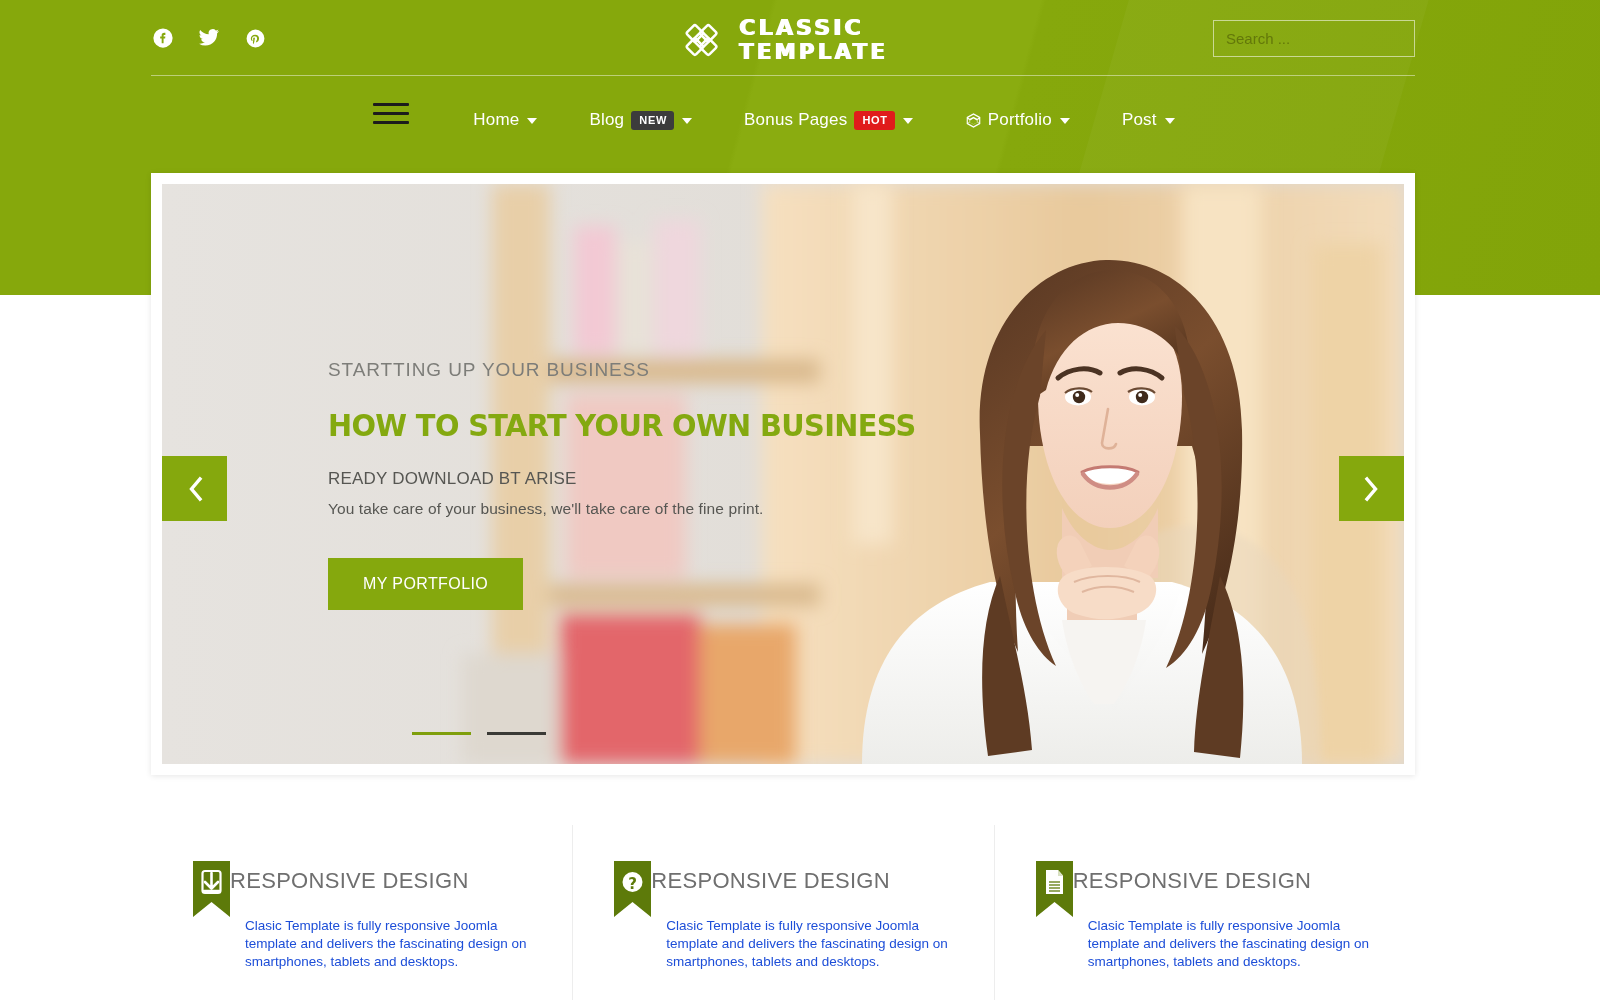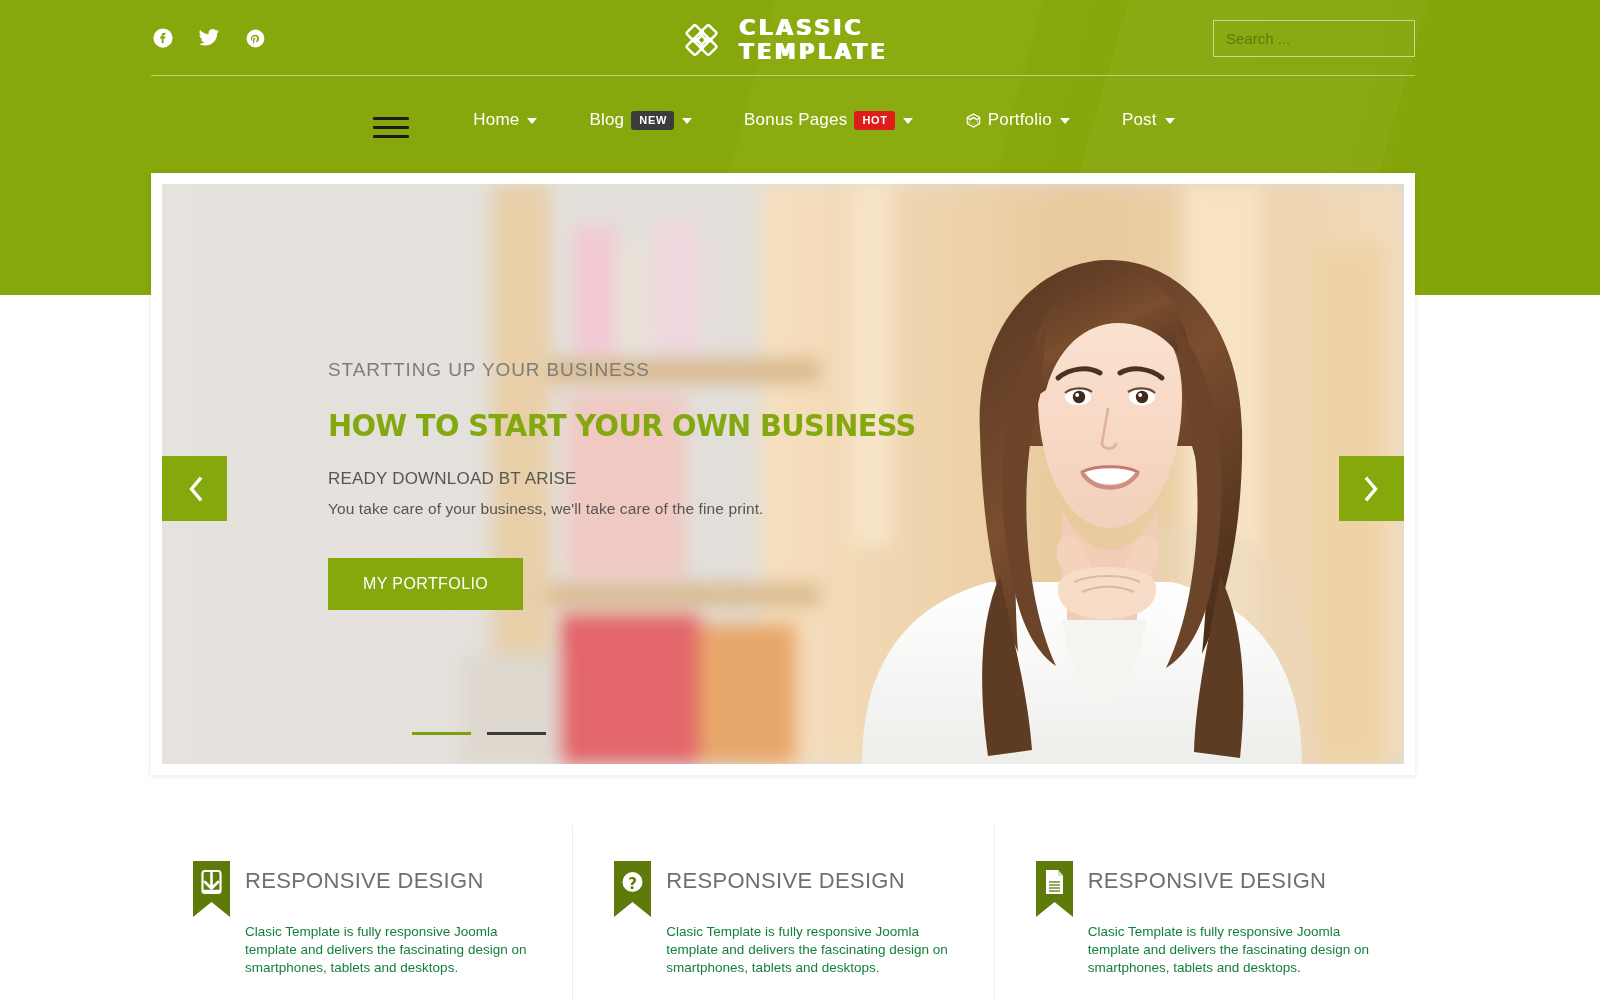--- a/index.html
+++ b/index.html
@@ -127,21 +127,21 @@
     left: 0; top: 76px;
     width: 1264px;
     height: 88px;
     display: flex;
     align-items: center;
     justify-content: center;
     gap: 0;
   }
   .nav-inner {
     display: flex;
-    align-items: flex-end;
+    align-items: flex-start;
     gap: 16px;
   }
 
   .hamburger {
     width: 36px; height: 26px;
     display: flex; flex-direction: column; justify-content: center; gap: 6px;
     cursor: pointer;
     margin-right: 30px;
   }
   .hamburger span {
@@ -303,44 +303,42 @@
   .feature-col + .feature-col::before {
     content: "";
     position: absolute;
     left: 0; top: 2px;
     width: 1px; height: 175px;
     background: #ededed;
   }
   .feature-head {
     display: flex;
     align-items: flex-start;
-    gap: 15px;
     text-align: right;
   }
   .ribbon {
     position: relative;
     width: 37px; height: 56px;
     flex: none;
     margin-top: 5px;
   }
   .ribbon svg { display: block; }
   .feature-title {
     font-size: 22px;
     color: #6f6f6f;
     letter-spacing: 0.3px;
     font-weight: 400;
     margin-top: 12px;
     white-space: nowrap;
   }
   .feature-text {
-    margin-top: 6px;
     margin-left: 52px;
     font-size: 13.5px;
     line-height: 1.33;
-    color: #15803d;
+    color: #1d4ed8;
     max-width: 300px;
   }
 </style>
 </head>
 <body>
 
 <div class="page">
 
   <div class="header-band">
     <div class="header-sheen"></div>

